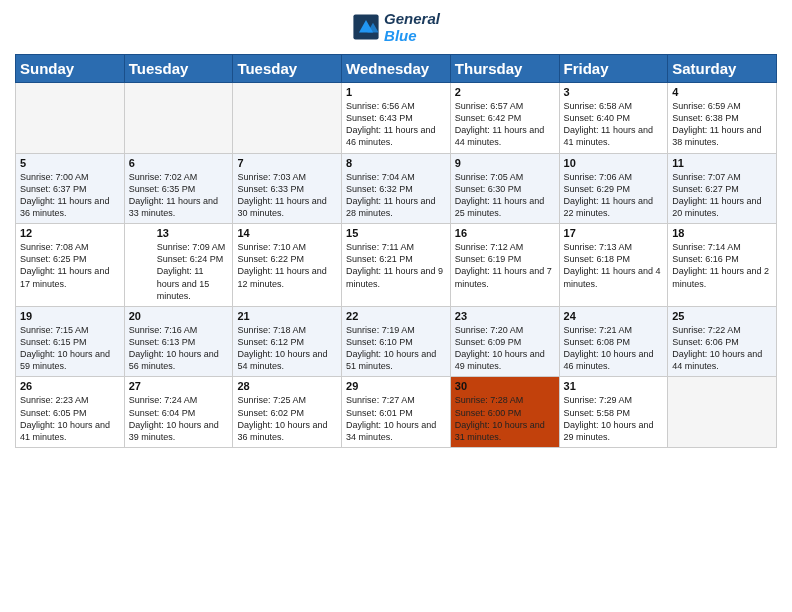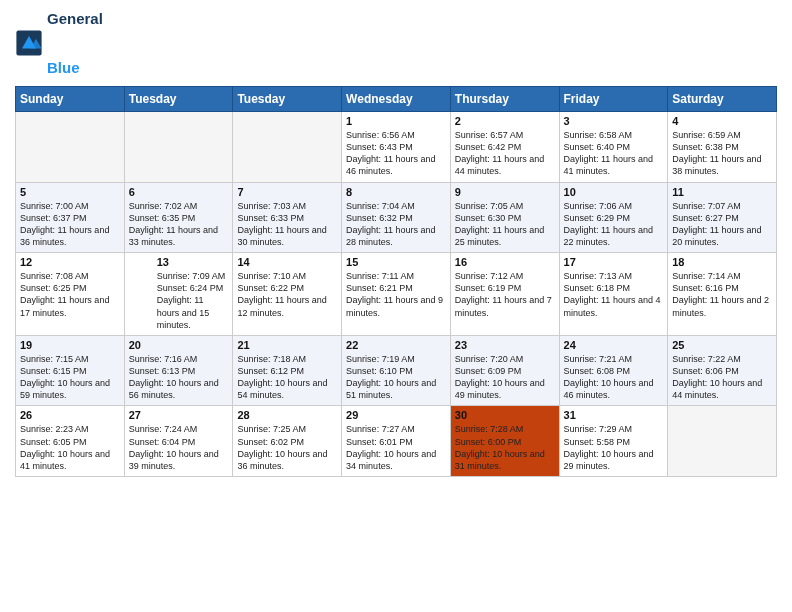--- a/index.html
+++ b/index.html
@@ -8,23 +8,24 @@
       background: #fff;
       width: 792px;
       min-height: 612px;
     }
     .page {
       width: 792px;
       padding: 10px 15px 15px 15px;
     }
     .header {
       display: flex;
-      justify-content: flex-start;
+      justify-content: center;
       align-items: flex-start;
       margin-bottom: 10px;
+      font-style: italic;
     }
     .logo {
       display: flex;
       align-items: center;
       gap: 4px;
     }
     .logo-icon {
       width: 28px;
       height: 28px;
     }
@@ -42,21 +43,21 @@
       color: #333;
     }
     .calendar {
       width: 100%;
       border-collapse: collapse;
       border: 1px solid #ccc;
     }
     .calendar th {
       background: #2b6cb0;
       color: #fff;
-      font-size: 12px;
+      font-size: 15px;
       font-weight: bold;
       padding: 5px 4px;
       text-align: left;
       border: 1px solid #1a4f8a;
     }
     .calendar td {
       vertical-align: top;
       border: 1px solid #ccc;
       padding: 3px 4px 4px 4px;
       width: calc(100%/7);
@@ -89,21 +90,21 @@
 <div class="page">
   <div class="header">
     <div class="logo">
       <svg class="logo-icon" viewBox="0 0 40 40">
         <rect x="2" y="2" width="36" height="36" rx="3" fill="#1a3a5c"></rect>
         <polygon points="10,28 20,10 30,28" fill="#2196F3"></polygon>
         <polygon points="22,28 30,14 38,28" fill="#2196F3" opacity="0.7"></polygon>
       </svg>
       <div>
         <div style="font-size:15px;font-weight:bold;color:#1a3a5c;">General</div>
-        <div style="font-size:15px;font-weight:bold;color:#2196F3;margin-top:32px;">Blue</div>
+        <div style="font-size:15px;font-weight:bold;color:#2196F3;">Blue</div>
       </div>
     </div>
     <div class="title-block">
       <div class="month-title"></div>
       <div class="location"></div>
     </div>
   </div>
 
   <table class="calendar">
     <thead>

